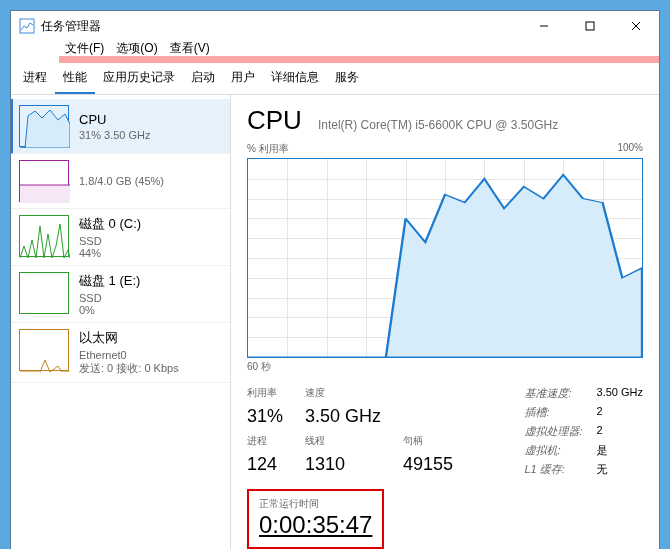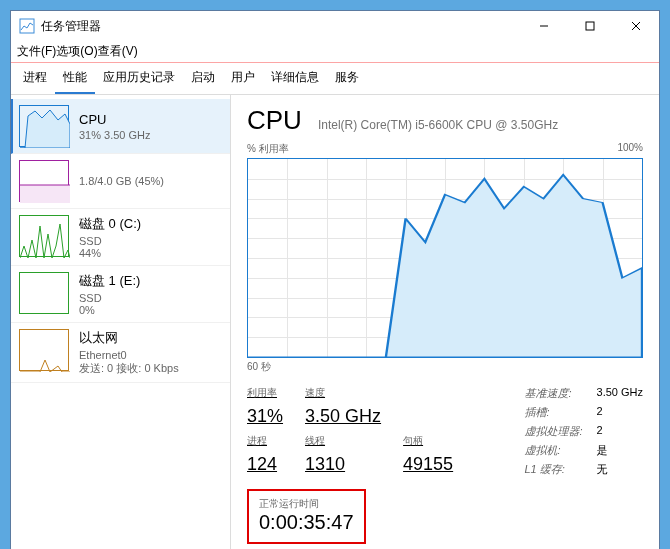--- a/index.html
+++ b/index.html
@@ -3,21 +3,21 @@
 <meta charset="utf-8">
 <style>
 * { box-sizing: border-box; margin: 0; padding: 0; font-family: "Microsoft YaHei", "Segoe UI", sans-serif; }
 body { background: #5ca8e0; display: flex; justify-content: center; align-items: flex-start; padding: 10px; }
 .window { width: 670px; background: #fff; border: 1px solid #5a7aa0; position: relative; }
 .titlebar { height: 30px; display: flex; align-items: center; padding: 0 0 0 8px; }
 .app-icon { width: 16px; height: 16px; margin-right: 6px; }
 .title-text { font-size: 12px; flex: 1; }
 .win-controls { display: flex; }
 .win-btn { width: 46px; height: 30px; display: flex; align-items: center; justify-content: center; font-size: 12px; }
-.menubar { display: flex; padding: 2px 6px; font-size: 12px; gap: 0; border-bottom: 1px solid #fca5a5; height: 22px; align-items: center; }
+.menubar { display: flex; padding: 2px 6px; font-size: 12px; gap: 12px; border-bottom: 7px solid #fca5a5; height: 22px; align-items: center; margin-left: 48px; }
 .menubar span { cursor: default; }
 .tabs { display: flex; font-size: 12px; border-bottom: 1px solid #dcdcdc; padding: 0 4px; }
 .tab { padding: 6px 8px; cursor: default; }
 .tab.active { border-bottom: 2px solid #2a7bd1; color: #000; }
 .body { display: flex; }
 .sidebar { width: 220px; border-right: 1px solid #dcdcdc; padding-top: 4px; }
 .side-item { display: flex; padding: 6px 8px; gap: 10px; border-bottom: 1px solid #f0f0f0; cursor: default; }
 .side-item.selected { background: #e6f2fb; border-left: 2px solid #2a7bd1; padding-left: 6px; }
 .side-chart { width: 50px; height: 42px; border: 1px solid; position: relative; flex-shrink: 0; }
 .side-labels { display: flex; flex-direction: column; font-size: 12px; justify-content: center; }
@@ -28,28 +28,28 @@
 .main-title { font-size: 26px; }
 .main-sub { font-size: 12px; color: #737373; }
 .chart-labels { display: flex; justify-content: space-between; font-size: 10px; color: #666; margin-bottom: 2px; }
 .big-chart { width: 100%; height: 200px; border: 1px solid #1a7bd0; position: relative; overflow: hidden; }
 .grid-v, .grid-h { position: absolute; background: #e5e5e5; }
 .grid-v { width: 1px; height: 100%; top: 0; }
 .grid-h { height: 1px; width: 100%; left: 0; }
 .chart-poly { position: absolute; left: 0; top: 0; }
 .x-axis { font-size: 10px; color: #666; margin-top: 2px; margin-bottom: 12px; }
 .stats { display: flex; }
-.stats-left { display: grid; grid-template-columns: auto auto auto; column-gap: 22px; row-gap: 4px; font-size: 11px; text-decoration: underline; }
+.stats-left { display: grid; grid-template-columns: auto auto auto; column-gap: 22px; row-gap: 4px; font-size: 11px; }
 .stats-right { margin-left: auto; display: grid; grid-template-columns: auto auto; column-gap: 14px; row-gap: 4px; font-size: 11px; align-content: start; }
 .stats-right .lbl { color: #666; font-style: italic; }
 .stat-label { color: #666; font-size: 10px; }
 .stat-val { font-size: 18px; }
 .uptime-box { border: 2px solid #e00000; padding: 6px 10px 8px 10px; margin-top: 12px; display: inline-block; }
 .uptime-box .lbl { font-size: 10px; color: #666; }
-.uptime-box .val { font-size: 20px; }
+.uptime-box .val { font-size: 24px; text-decoration: underline; }
 </style>
 </head>
 <body>
 
 <div class="window">
   <div class="titlebar">
     <svg class="app-icon" viewBox="0 0 16 16">
         <rect x="1" y="1" width="14" height="14" fill="none" stroke="#3a8bd8"></rect>
         <polyline points="2,12 5,8 8,10 11,5 14,7" fill="none" stroke="#3a8bd8"></polyline>
       </svg>

